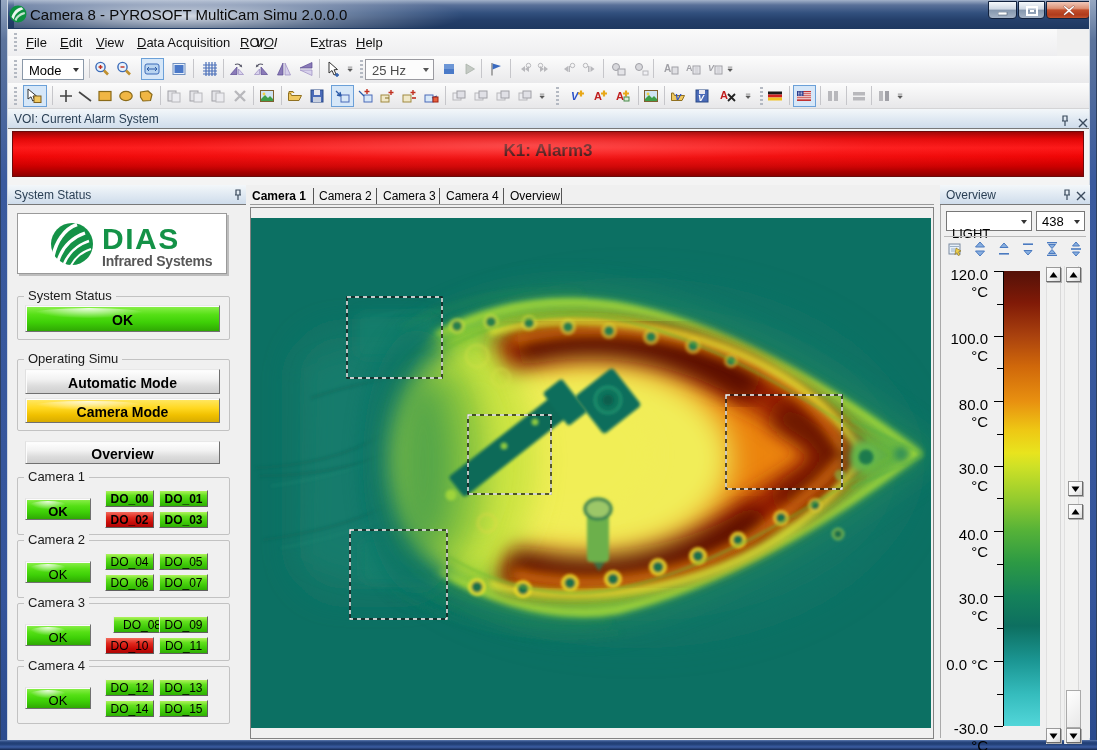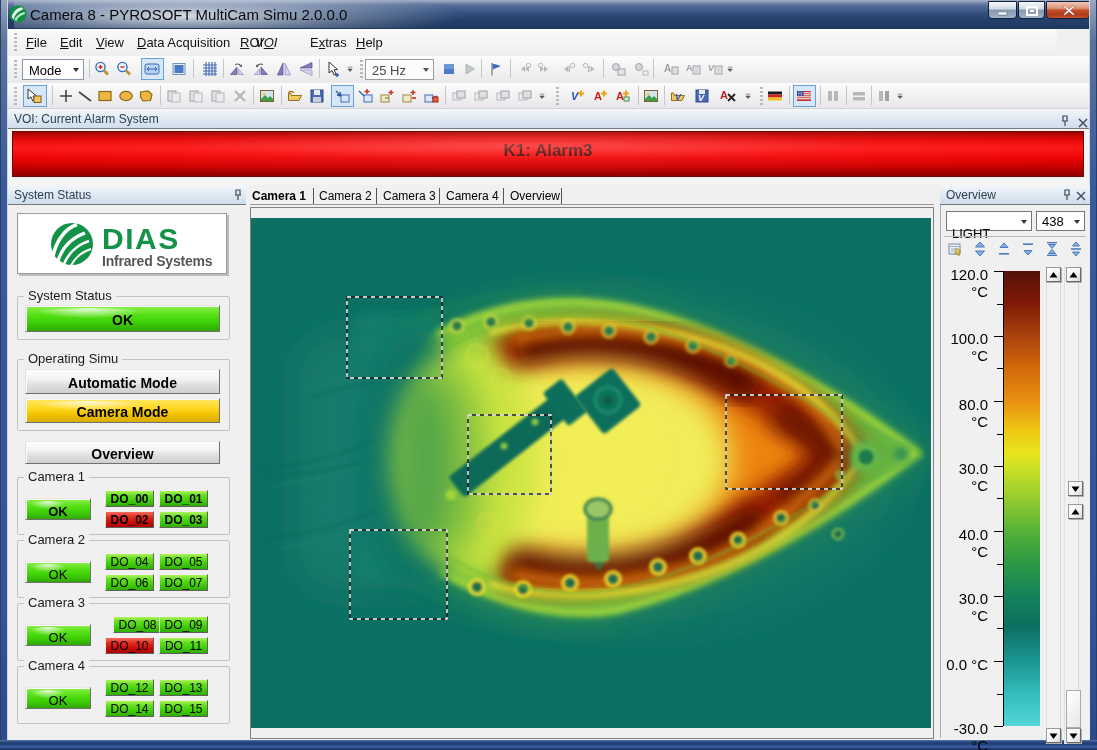--- a/index.html
+++ b/index.html
@@ -448,21 +448,21 @@
 <div class="abs dobtn dogreen" style="left:105px;top:553px;">DO_04</div>
 <div class="abs dobtn dogreen" style="left:159px;top:553px;">DO_05</div>
 <div class="abs dobtn dogreen" style="left:105px;top:574px;">DO_06</div>
 <div class="abs dobtn dogreen" style="left:159px;top:574px;">DO_07</div>
 <div class="abs grp" style="left:17px;top:603px;width:211px;height:56px;">
     <span class="lbl">Camera 3</span>
   </div>
 <div class="abs btn3d" style="left:25px;top:624px;width:66px;height:22px;background:linear-gradient(180deg,#8ef04e 0,#55e015 35%,#3ed007 65%,#2fa803 100%);">
 <div style="position:absolute;left:4px;top:2px;width:36px;height:8px;background:radial-gradient(ellipse at 50% 0,rgba(255,255,255,.85),rgba(255,255,255,0) 75%);border-radius:50%;"></div>
 <span style="position:relative;top:3px;font-size:13px;">OK</span></div>
-<div class="abs dobtn dogreen" style="left:113px;top:616px;">DO_08</div>
+<div class="abs dobtn dogreen" style="left:113px;top:616px;text-align:right;">DO_08</div>
 <div class="abs dobtn dogreen" style="left:159px;top:616px;">DO_09</div>
 <div class="abs dobtn dored" style="left:105px;top:637px;">DO_10</div>
 <div class="abs dobtn dogreen" style="left:159px;top:637px;">DO_11</div>
 <div class="abs grp" style="left:17px;top:666px;width:211px;height:56px;">
     <span class="lbl">Camera 4</span>
   </div>
 <div class="abs btn3d" style="left:25px;top:687px;width:66px;height:22px;background:linear-gradient(180deg,#8ef04e 0,#55e015 35%,#3ed007 65%,#2fa803 100%);">
 <div style="position:absolute;left:4px;top:2px;width:36px;height:8px;background:radial-gradient(ellipse at 50% 0,rgba(255,255,255,.85),rgba(255,255,255,0) 75%);border-radius:50%;"></div>
 <span style="position:relative;top:3px;font-size:13px;">OK</span></div>
 <div class="abs dobtn dogreen" style="left:105px;top:679px;">DO_12</div>

